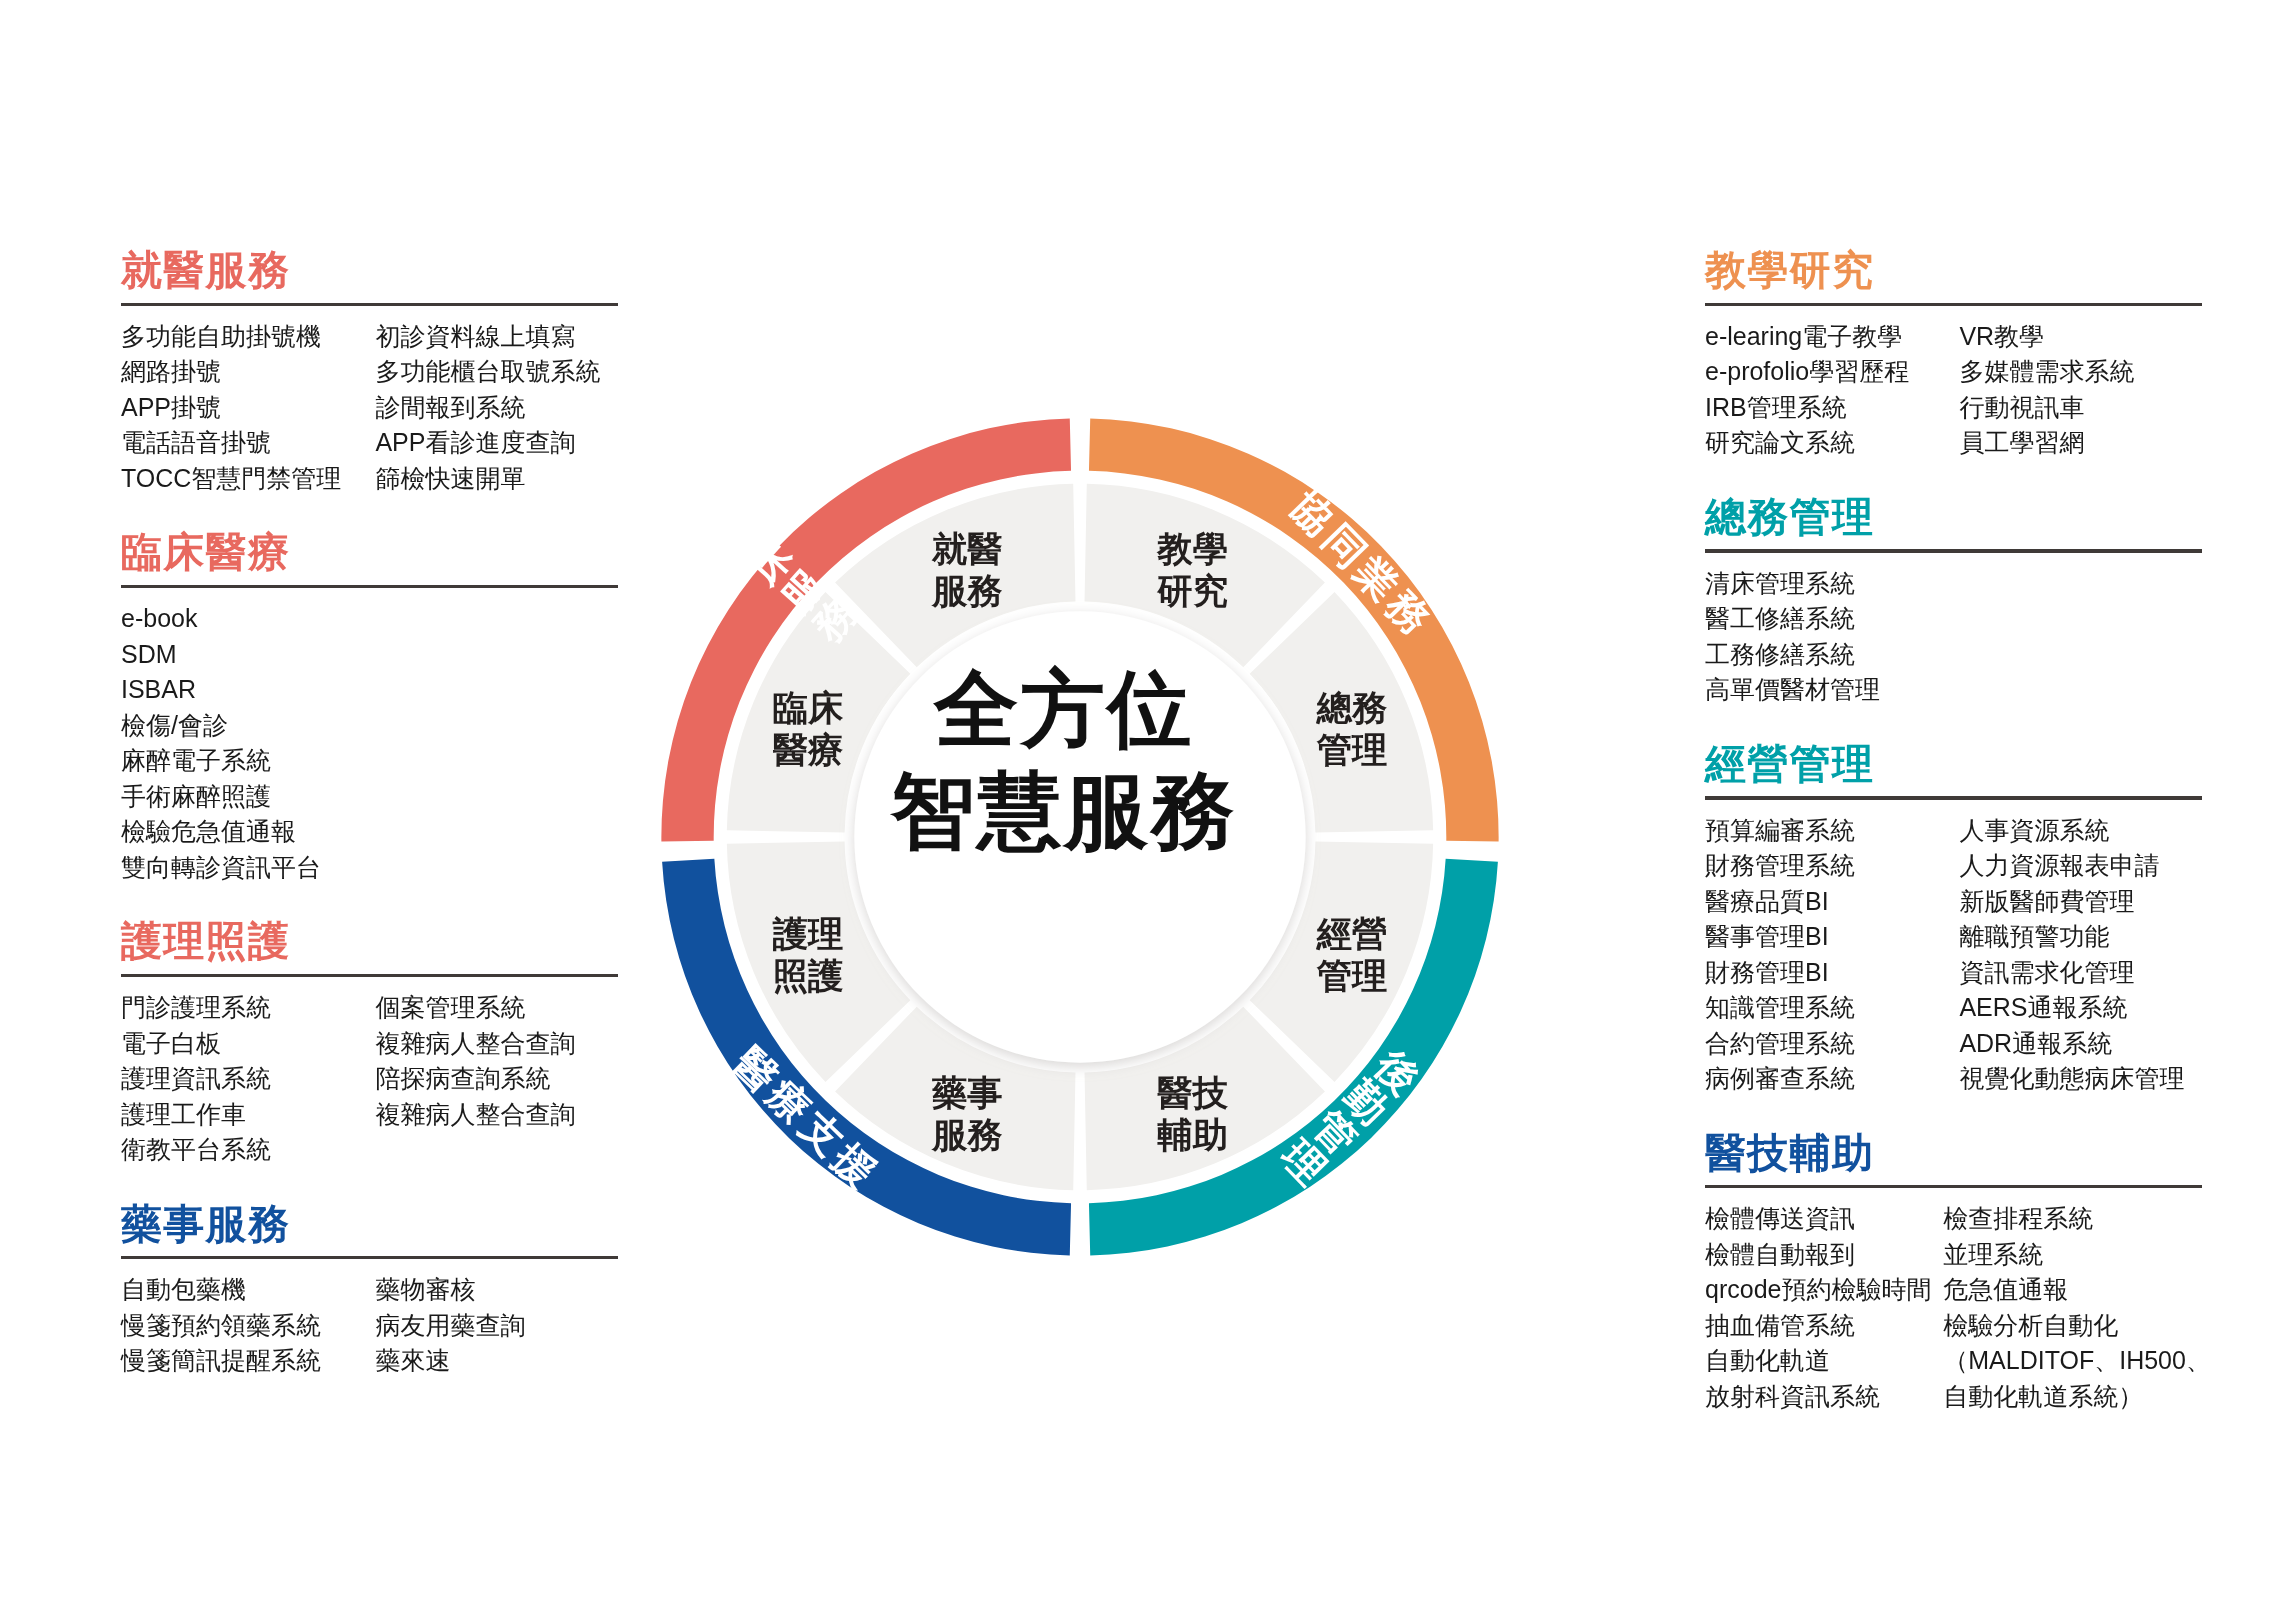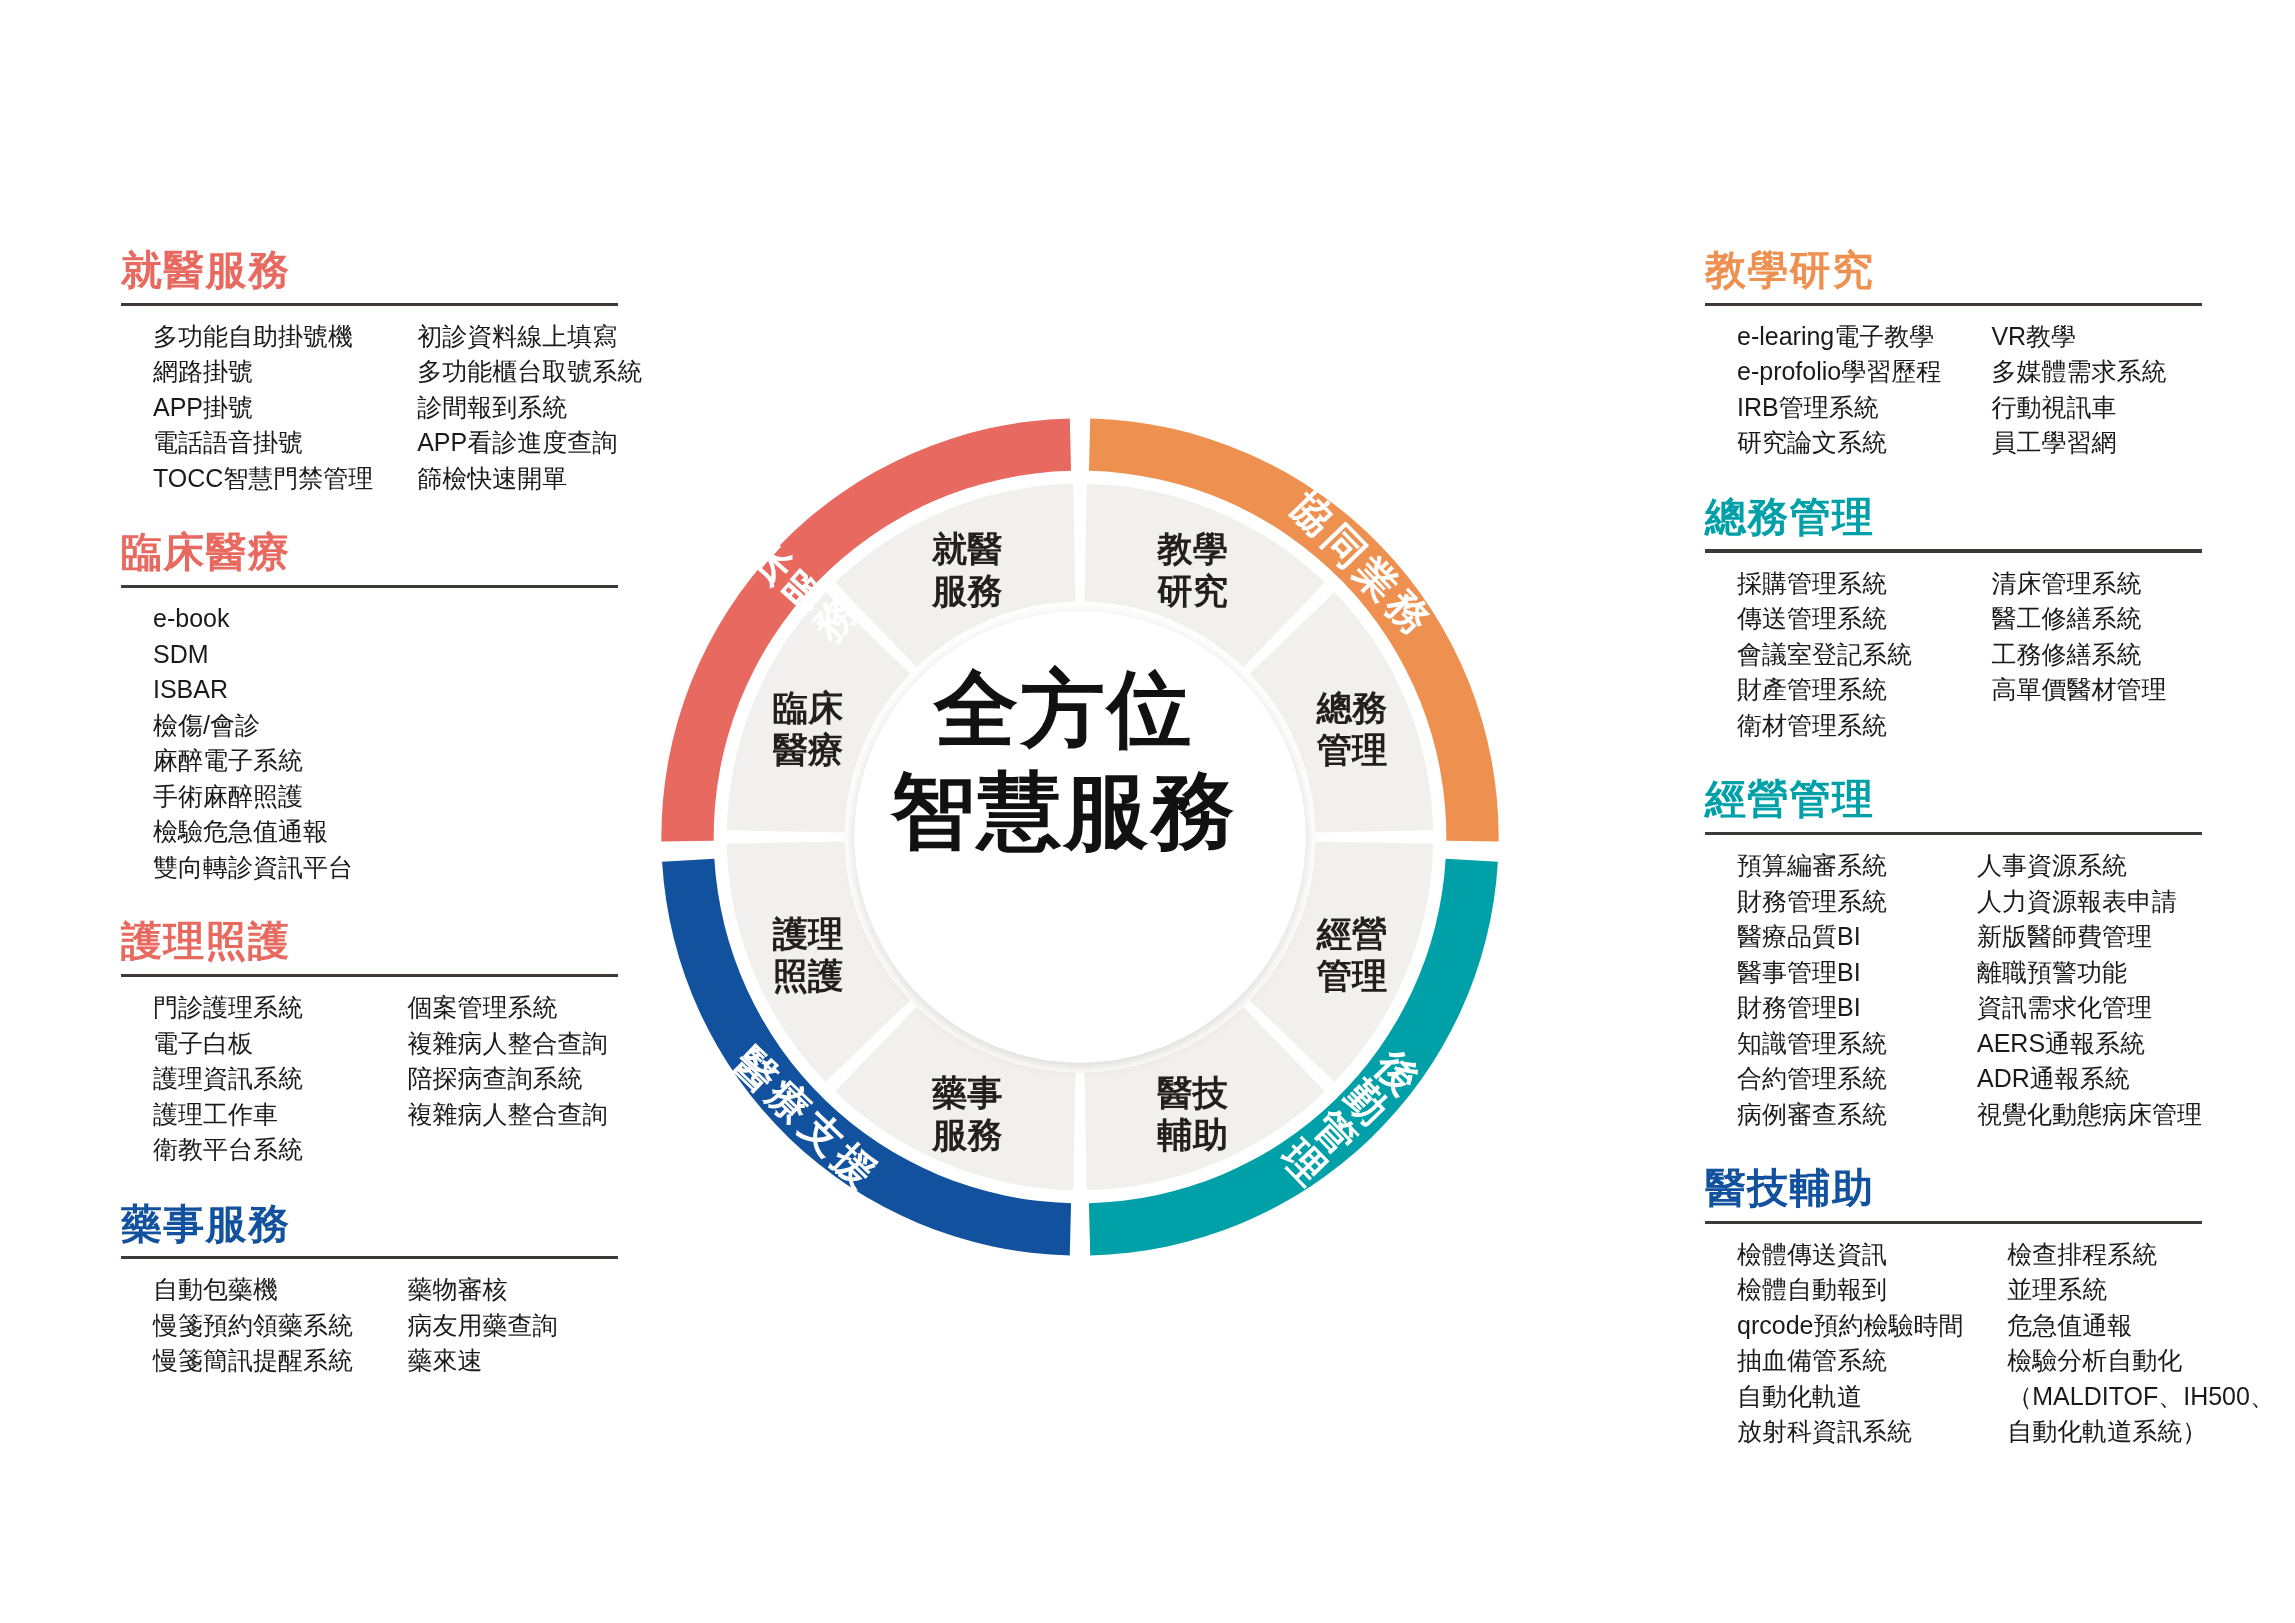--- a/index.html
+++ b/index.html
@@ -25,21 +25,21 @@
     height:3.3px;background:#3f3a38;width:100%;margin:0 0 13px 0;
   }
   .cols{
     display:grid;
     grid-template-columns:1fr 1fr;
     column-gap:11.8px;
     font-size:25px;
     line-height:1.42;
     color:#1a1a1a;
   }
-  .cols .col{display:flex;flex-direction:column;margin-left:32px;}
+  .cols .col{display:flex;flex-direction:column;}
   .cols .col span{white-space:nowrap;}
 
   
   #wheel{position:absolute;left:648px;top:281px;width:864px;height:1112px;}
   .ring-label{
     font-weight:bold;
     fill:#ffffff;
     font-size:62px;
     letter-spacing:8px;
     font-family:"Liberation Sans","DejaVu Sans",sans-serif;
@@ -156,27 +156,20 @@
           <span>多媒體需求系統</span>
           <span>行動視訊車</span>
           <span>員工學習網</span>
         </div>
       </div>
     </div>
     <div style="margin-bottom: 35px;">
       <div class="sec-title" style="color: rgb(0, 160, 168);">總務管理</div>
       <div class="rule"></div>
       <div class="cols">
-        <div class="col">
-          <span>採購管理系統</span>
-          <span>傳送管理系統</span>
-          <span>會議室登記系統</span>
-          <span>財產管理系統</span>
-          <span>衛材管理系統</span>
-        </div>
         <div class="col">
           <span>清床管理系統</span>
           <span>醫工修繕系統</span>
           <span>工務修繕系統</span>
           <span>高單價醫材管理</span>
         </div>
       </div>
     </div>
     <div style="margin-bottom: 35px;">
       <div class="sec-title" style="color: rgb(0, 160, 168);">經營管理</div>

